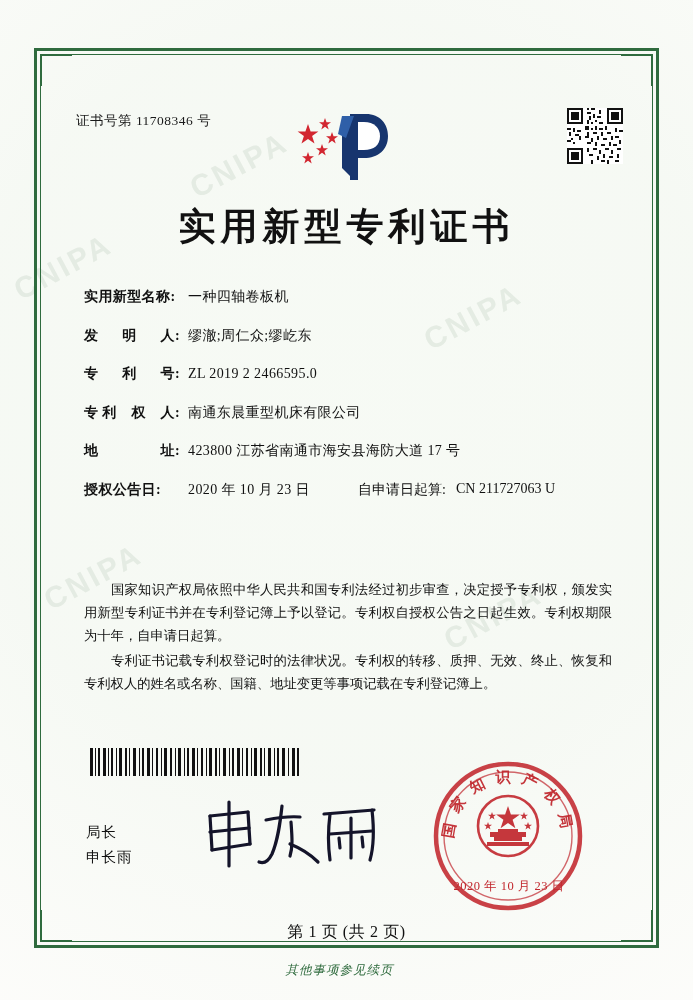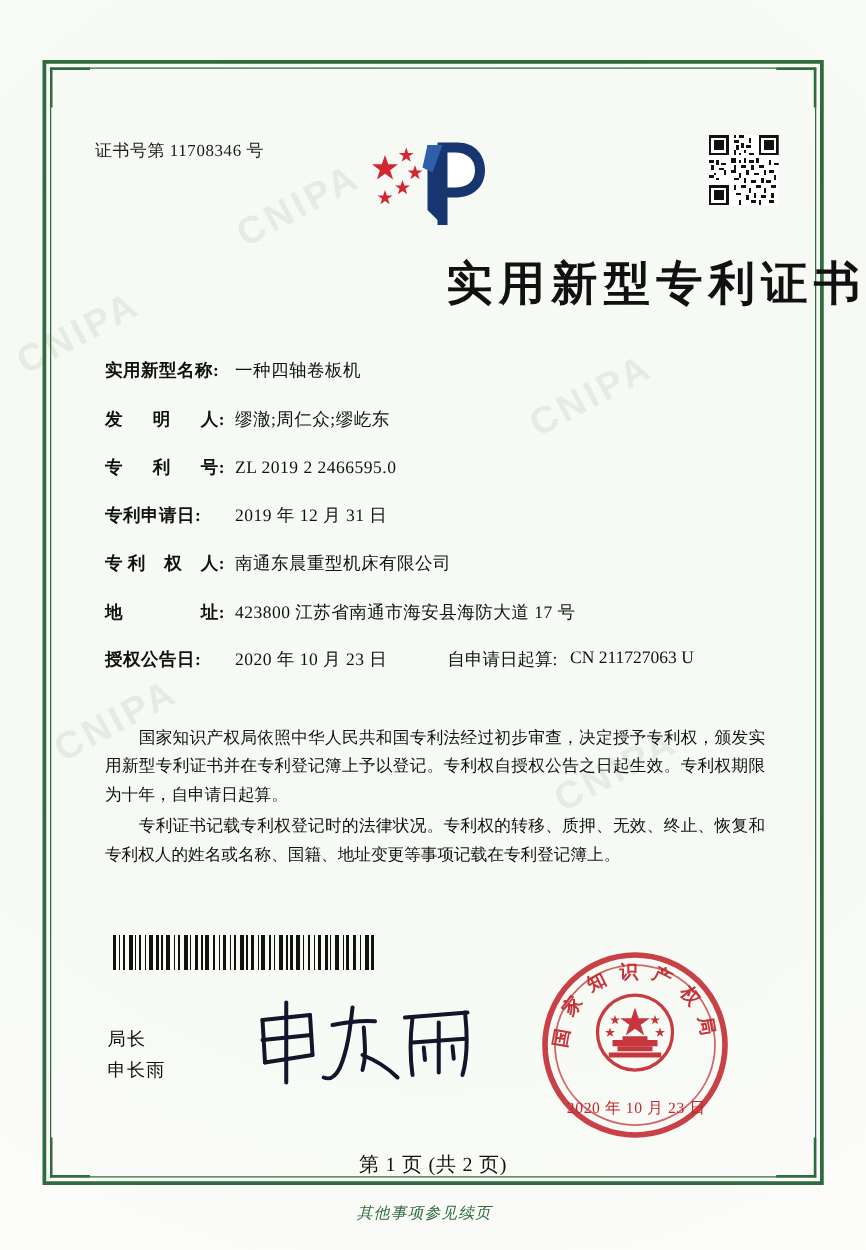--- a/index.html
+++ b/index.html
@@ -111,21 +111,21 @@
     width: 110px;
     height: 78px;
   }
 
   
   .title {
     position: absolute;
     left: 0;
     right: 0;
     top: 202px;
-    text-align: right;
+    text-align: center;
     font-size: 37px;
     font-weight: 700;
     letter-spacing: 5px;
     color: #111;
     font-family: "Liberation Serif", serif;
   }
 
   
   .fields {
     position: absolute;
@@ -393,24 +393,20 @@
 
     <div class="field-row">
       <div class="field-label spread">
         <span>专</span>
         <span>利</span>
         <span>号:</span>
       </div>
       <div class="field-value">ZL 2019 2 2466595.0</div>
     </div>
 
-    <div class="field-row">
-      <div class="field-label">专利申请日:</div>
-      <div class="field-value">2019 年 12 月 31 日</div>
-    </div>
 
     <div class="field-row">
       <div class="field-label spread">
         <span>专 利</span>
         <span>权</span>
         <span>人:</span>
       </div>
       <div class="field-value">南通东晨重型机床有限公司</div>
     </div>
 

